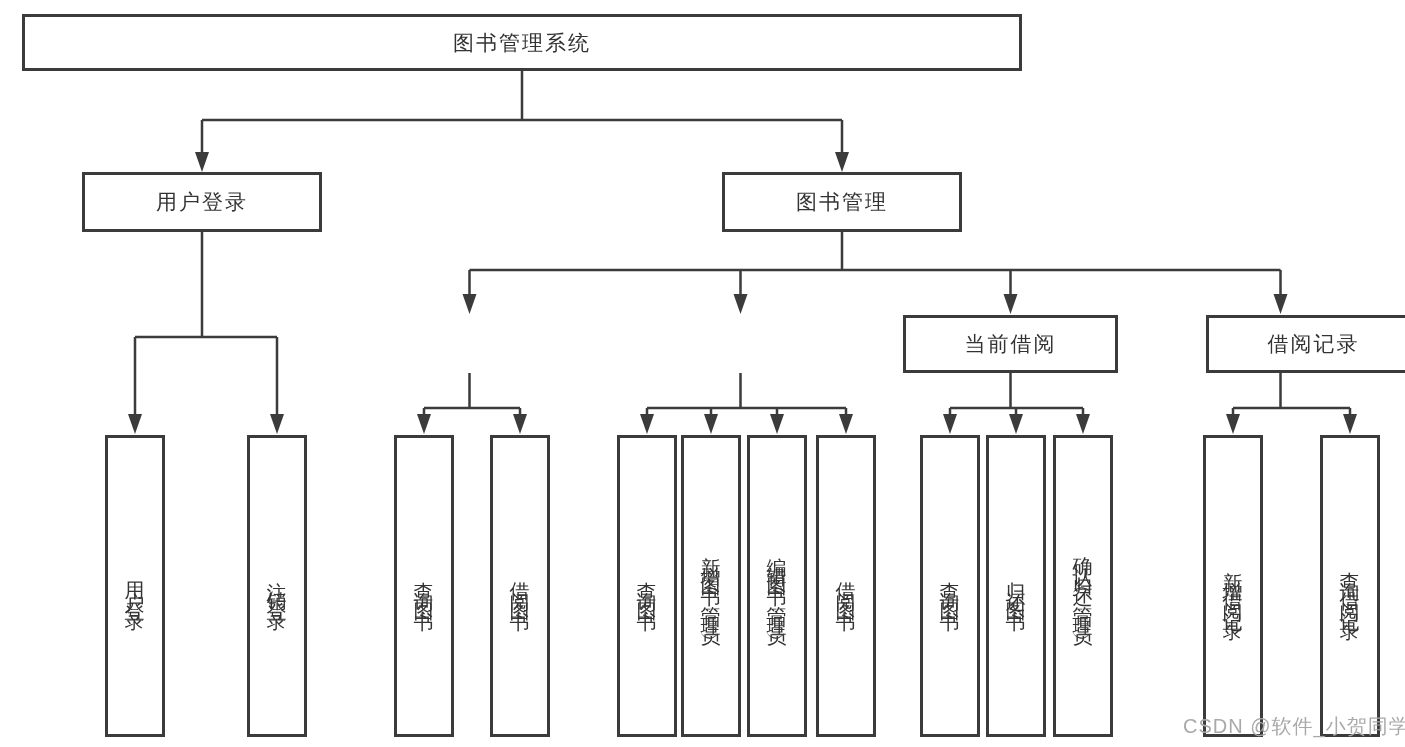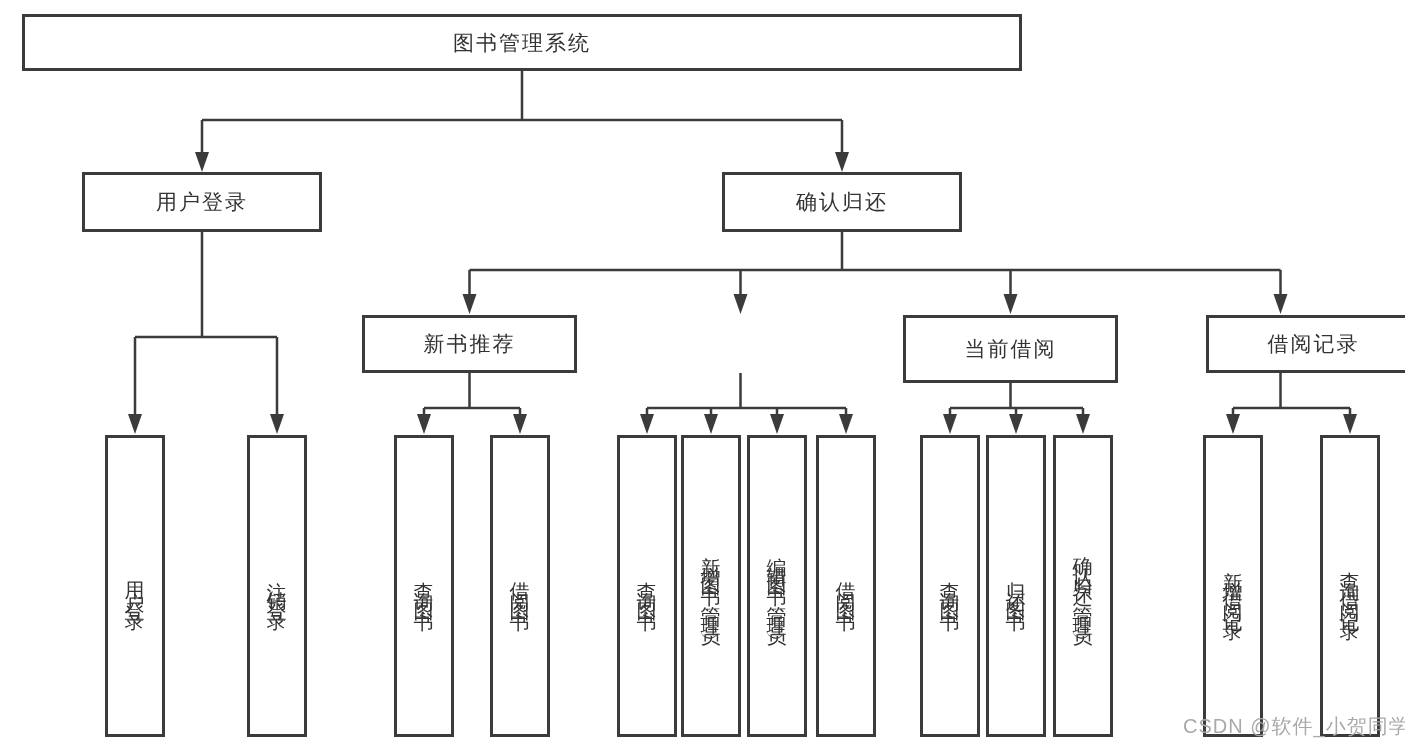--- a/index.html
+++ b/index.html
@@ -71,24 +71,23 @@
       <polygon points="1009,414 1023,414 1016,434"></polygon>
       <polygon points="1076,414 1090,414 1083,434"></polygon>
       <polygon points="1226,414 1240,414 1233,434"></polygon>
       <polygon points="1343,414 1357,414 1350,434"></polygon>
     </g>
   </svg>
 
   <div class="node h-node" style="left:22px;top:14px;width:1000px;height:57px">图书管理系统</div>
 
   <div class="node h-node" style="left:82px;top:172px;width:240px;height:60px">用户登录</div>
-  <div class="node h-node" style="left:722px;top:172px;width:240px;height:60px">确认归还</div>
+  <div class="node h-node" style="left:722px;top:172px;width:240px;height:60px">图书管理</div>
 
-  <div class="node h-node" style="left:362px;top:315px;width:215px;height:58px">新书推荐</div>
-  <div class="node h-node" style="left:903px;top:315px;width:215px;height:68px">当前借阅</div>
+  <div class="node h-node" style="left:903px;top:315px;width:215px;height:58px">当前借阅</div>
   <div class="node h-node" style="left:1206px;top:315px;width:215px;height:58px">借阅记录</div>
 
   <div class="node v-node" style="left:105px;top:435px;width:60px;height:302px">用户登录</div>
   <div class="node v-node" style="left:247px;top:435px;width:60px;height:302px">注销登录</div>
 
   <div class="node v-node" style="left:394px;top:435px;width:60px;height:302px">查询图书</div>
   <div class="node v-node" style="left:490px;top:435px;width:60px;height:302px">借阅图书</div>
 
   <div class="node v-node" style="left:617px;top:435px;width:60px;height:302px">查询图书</div>
   <div class="node v-node" style="left:681px;top:435px;width:60px;height:302px">新增图书（管理员）</div>

